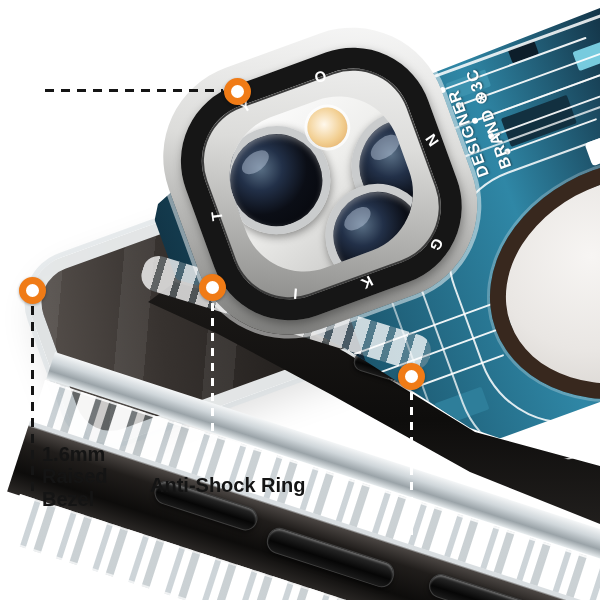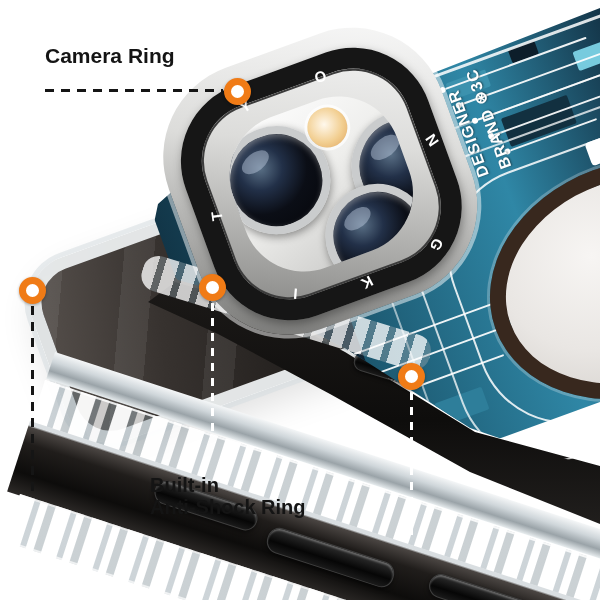--- a/index.html
+++ b/index.html
@@ -172,32 +172,35 @@
         <div class="lens" style="left:118px;top:37px;width:96px;height:96px;"></div>
         <div class="lens" style="left:70px;top:96px;width:88px;height:88px;"></div>
         <div class="flash" style="left:92px;top:9px;width:40px;height:40px;"></div>
         <div class="camdot" style="left:188px;top:104px;width:10px;height:10px;"></div>
         <div class="lidar" style="left:170px;top:122px;width:46px;height:46px;"></div>
       </div>
     </div>
   </div>
 
   <div class="callout callout-title" style="left:45px;top:44px;">
-    <div>Camera Ring</div>
   </div>
   <div class="dash-h" style="left:45px;top:89px;width:178px;"></div>
   <div class="marker" style="left:224px;top:78px;"></div>
 
   <div class="marker" style="left:19px;top:277px;"></div>
   <div class="dash-v" style="left:31px;top:306px;height:190px;"></div>
+  <div class="callout" style="left:42px;top:443px;">
+    <div>1.6mm</div>
+    <div>Raised</div>
+    <div>Bezel</div>
+  </div>
 
   <div class="marker" style="left:199px;top:274px;"></div>
   <div class="dash-v white" style="left:211px;top:303px;height:134px;"></div>
   <div class="callout" style="left:150px;top:474px;">
-    <div>Built-in</div>
     <div>Anti-Shock Ring</div>
   </div>
 
   <div class="marker" style="left:398px;top:363px;"></div>
   <div class="dash-v white" style="left:410px;top:392px;height:144px;"></div>
   <div class="callout" style="left:280px;top:542px;">
   </div>
 
 </div>
 

